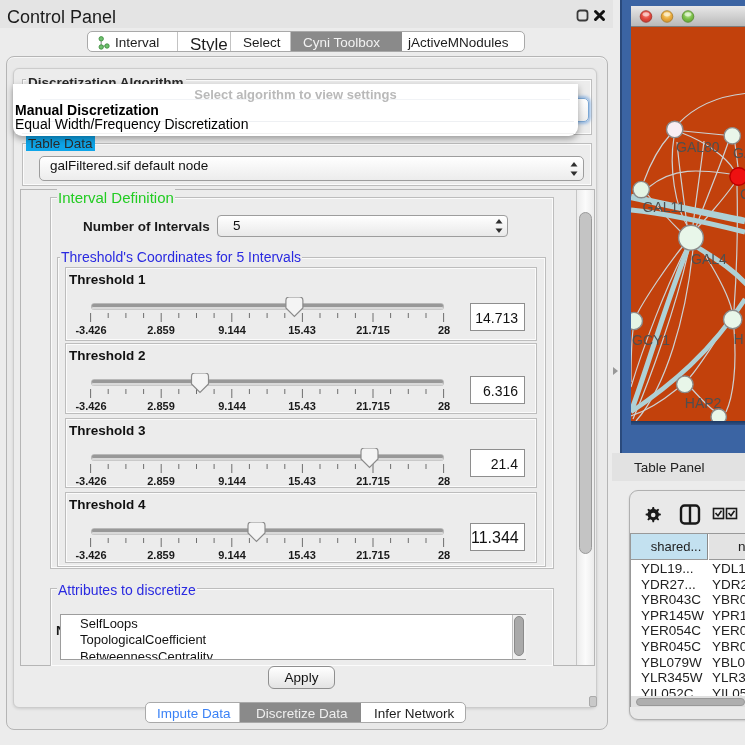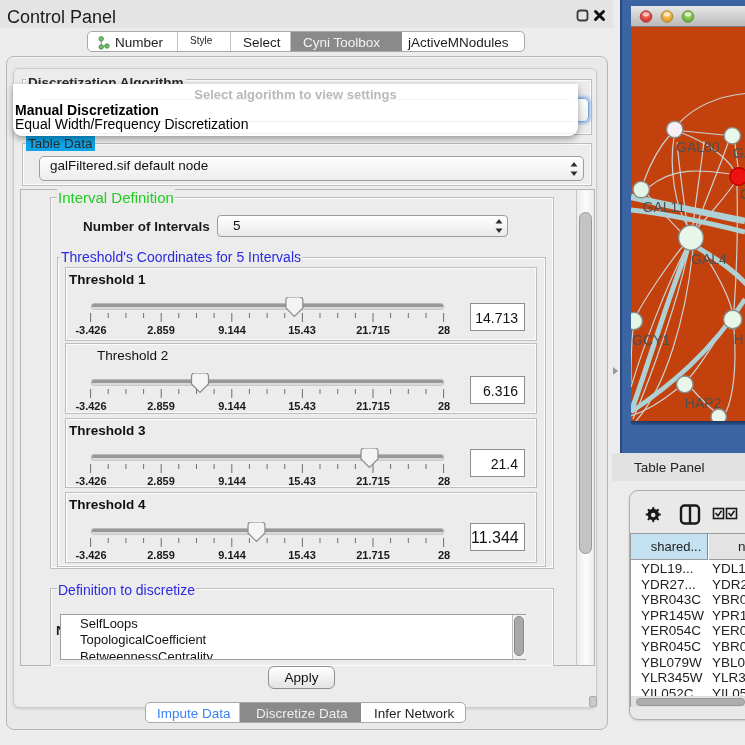--- a/index.html
+++ b/index.html
@@ -26,22 +26,22 @@
   <div class="abs" style="left:0;top:0;width:90px;height:21px;border-right:1px solid #c3c3c3;"></div>
   <div class="abs" style="left:90px;top:0;width:53px;height:21px;border-right:1px solid #c3c3c3;"></div>
   <div class="abs" style="left:143px;top:0;width:60px;height:21px;border-right:1px solid #c3c3c3;"></div>
   <div class="abs" style="left:203px;top:0;width:111px;height:21px;background:#8a8a8a;"></div>
   <svg class="abs" style="left:10px;top:4px;" width="12" height="14" viewBox="0 0 12 14">
     <path d="M3.2 3.5 L3.2 10.5 M3.5 10 L8.5 10" stroke="#9a9a9a" stroke-width="1.2" fill="none"></path>
     <circle cx="3.2" cy="2.8" r="2.2" fill="#6fc06f" stroke="#3f8f3f" stroke-width="0.9"></circle>
     <circle cx="3.2" cy="11" r="2.2" fill="#6fc06f" stroke="#3f8f3f" stroke-width="0.9"></circle>
     <circle cx="9" cy="10" r="2.2" fill="#6fc06f" stroke="#3f8f3f" stroke-width="0.9"></circle>
   </svg>
-  <div class="abs" style="left:27px;top:3px;font-size:13.5px;color:#1d1d1d;">Number</div>
-  <div class="abs" style="left:102px;top:3px;font-size:10px;color:#1d1d1d;">Style</div>
+  <div class="abs" style="left:27px;top:3px;font-size:13.5px;color:#1d1d1d;">Interval</div>
+  <div class="abs" style="left:102px;top:3px;font-size:17px;color:#1d1d1d;">Style</div>
   <div class="abs" style="left:155px;top:3px;font-size:13.5px;color:#1d1d1d;">Select</div>
   <div class="abs" style="left:215px;top:3px;font-size:13.5px;color:#f2f2f2;">Cyni Toolbox</div>
   <div class="abs" style="left:320px;top:3px;font-size:13.5px;color:#1d1d1d;">jActiveMNodules</div>
 </div>
 
 <div class="abs etched" style="left:22px;top:79px;width:570px;height:56px;"></div>
 <div class="abs" style="left:26px;top:75px;font-size:13.5px;font-weight:bold;color:#2a2a2a;background:#ececec;padding:0 2px;">Discretization Algorithm</div>
 <div class="abs" style="left:39px;top:98px;width:550px;height:24px;border-radius:5px;background:linear-gradient(#ffffff,#eeeeee);border:1px solid #7ba7d4;box-shadow:0 0 3px 2px rgba(90,150,220,0.55);"></div>
 
 <div class="abs etched" style="left:22px;top:143px;width:570px;height:43px;"></div>
@@ -101,21 +101,21 @@
 <path d="M 205.9 3.5 q 0 -3.5 3.5 -3.5 l 10 0 q 3.5 0 3.5 3.5 l 0 7.5 l -8.5 8.5 l -8.5 -8.5 z" fill="#f4f4f4" stroke="#8a8a8a" stroke-width="1.2"></path>
 </svg>
 <div class="abs" style="left:61px;top:324px;width:60px;text-align:center;font-size:11px;font-weight:bold;color:#1a1a1a;">-3.426</div>
 <div class="abs" style="left:131px;top:324px;width:60px;text-align:center;font-size:11px;font-weight:bold;color:#1a1a1a;">2.859</div>
 <div class="abs" style="left:202px;top:324px;width:60px;text-align:center;font-size:11px;font-weight:bold;color:#1a1a1a;">9.144</div>
 <div class="abs" style="left:272px;top:324px;width:60px;text-align:center;font-size:11px;font-weight:bold;color:#1a1a1a;">15.43</div>
 <div class="abs" style="left:343px;top:324px;width:60px;text-align:center;font-size:11px;font-weight:bold;color:#1a1a1a;">21.715</div>
 <div class="abs" style="left:414px;top:324px;width:60px;text-align:center;font-size:11px;font-weight:bold;color:#1a1a1a;">28</div>
 <div class="abs" style="left:470px;top:303px;width:55px;height:28px;background:#ffffff;border:1px solid #8e8e8e;font-size:14px;color:#111;text-align:right;line-height:28px;padding-right:6px;">14.713</div>
 <div class="abs etched" style="left:65px;top:343px;width:472px;height:71px;"></div>
-<div class="abs" style="left:69px;top:348px;font-size:13.5px;font-weight:normal;color:#111;margin-left:28px;">Threshold 2</div>
+<div class="abs" style="left:69px;top:348px;font-size:13.5px;font-weight:bold;color:#111;">Threshold 2</div>
 <svg class="abs" style="left:80px;top:373px;" width="376" height="32" viewBox="0 0 376 32">
 <rect x="11" y="6.0" width="353" height="7" rx="3.5" fill="#b8b8b8"></rect>
 <rect x="12" y="7.0" width="351" height="3" rx="1.5" fill="#989898"></rect>
 <rect x="12" y="10.0" width="351" height="2.5" rx="1.2" fill="#d9d9d9"></rect>
 <line x1="10.6" y1="16.0" x2="10.6" y2="25.0" stroke="#6e6e6e" stroke-width="1"></line>
     <line x1="28.2" y1="16.0" x2="28.2" y2="21.0" stroke="#6e6e6e" stroke-width="1"></line>
     <line x1="45.9" y1="16.0" x2="45.9" y2="21.0" stroke="#6e6e6e" stroke-width="1"></line>
     <line x1="63.6" y1="16.0" x2="63.6" y2="21.0" stroke="#6e6e6e" stroke-width="1"></line>
     <line x1="81.2" y1="16.0" x2="81.2" y2="25.0" stroke="#6e6e6e" stroke-width="1"></line>
     <line x1="98.8" y1="16.0" x2="98.8" y2="21.0" stroke="#6e6e6e" stroke-width="1"></line>
@@ -210,21 +210,21 @@
 </svg>
 <div class="abs" style="left:61px;top:549px;width:60px;text-align:center;font-size:11px;font-weight:bold;color:#1a1a1a;">-3.426</div>
 <div class="abs" style="left:131px;top:549px;width:60px;text-align:center;font-size:11px;font-weight:bold;color:#1a1a1a;">2.859</div>
 <div class="abs" style="left:202px;top:549px;width:60px;text-align:center;font-size:11px;font-weight:bold;color:#1a1a1a;">9.144</div>
 <div class="abs" style="left:272px;top:549px;width:60px;text-align:center;font-size:11px;font-weight:bold;color:#1a1a1a;">15.43</div>
 <div class="abs" style="left:343px;top:549px;width:60px;text-align:center;font-size:11px;font-weight:bold;color:#1a1a1a;">21.715</div>
 <div class="abs" style="left:414px;top:549px;width:60px;text-align:center;font-size:11px;font-weight:bold;color:#1a1a1a;">28</div>
 <div class="abs" style="left:470px;top:523px;width:55px;height:28px;background:#ffffff;border:1px solid #8e8e8e;font-size:16px;color:#111;text-align:right;line-height:28px;padding-right:19px;">11.344</div>
 
 <div class="abs etched" style="left:50px;top:588px;width:504px;height:79px;"></div>
-<div class="abs" style="left:57px;top:582px;font-size:14px;color:#2a2ae0;background:#ececec;padding:0 1px;">Definition to discretize</div>
+<div class="abs" style="left:57px;top:582px;font-size:14px;color:#2a2ae0;background:#ececec;padding:0 1px;">Attributes to discretize</div>
 <div class="abs" style="left:56px;top:599px;font-size:13.5px;font-weight:bold;color:#1a1a1a;margin-top:24px;">Numerical Attributes</div>
 <div class="abs" style="left:60px;top:614px;width:466px;height:46px;background:#ffffff;border:1px solid #9d9d9d;overflow:hidden;">
   <div style="padding:1px 0 0 19px;font-size:13px;color:#111;line-height:16.3px;">SelfLoops<br>TopologicalCoefficient<br>BetweennessCentrality</div>
 </div>
 <div class="abs" style="left:512px;top:615px;width:14px;height:44px;background:#f0f0f0;border-left:1px solid #c0c0c0;"></div>
 <div class="abs" style="left:514px;top:616px;width:10px;height:40px;background:#a9a9a9;border:1px solid #8a8a8a;border-radius:5px;"></div>
 
 <div class="abs" style="left:21px;top:666px;width:574px;height:41px;background:#ececec;"></div>
 <div class="abs" style="left:268px;top:666px;width:67px;height:23px;background:linear-gradient(#ffffff,#e3e3e3);border:1px solid #8f8f8f;border-radius:6px;text-align:center;font-size:13.5px;color:#111;line-height:21px;">Apply</div>
 

